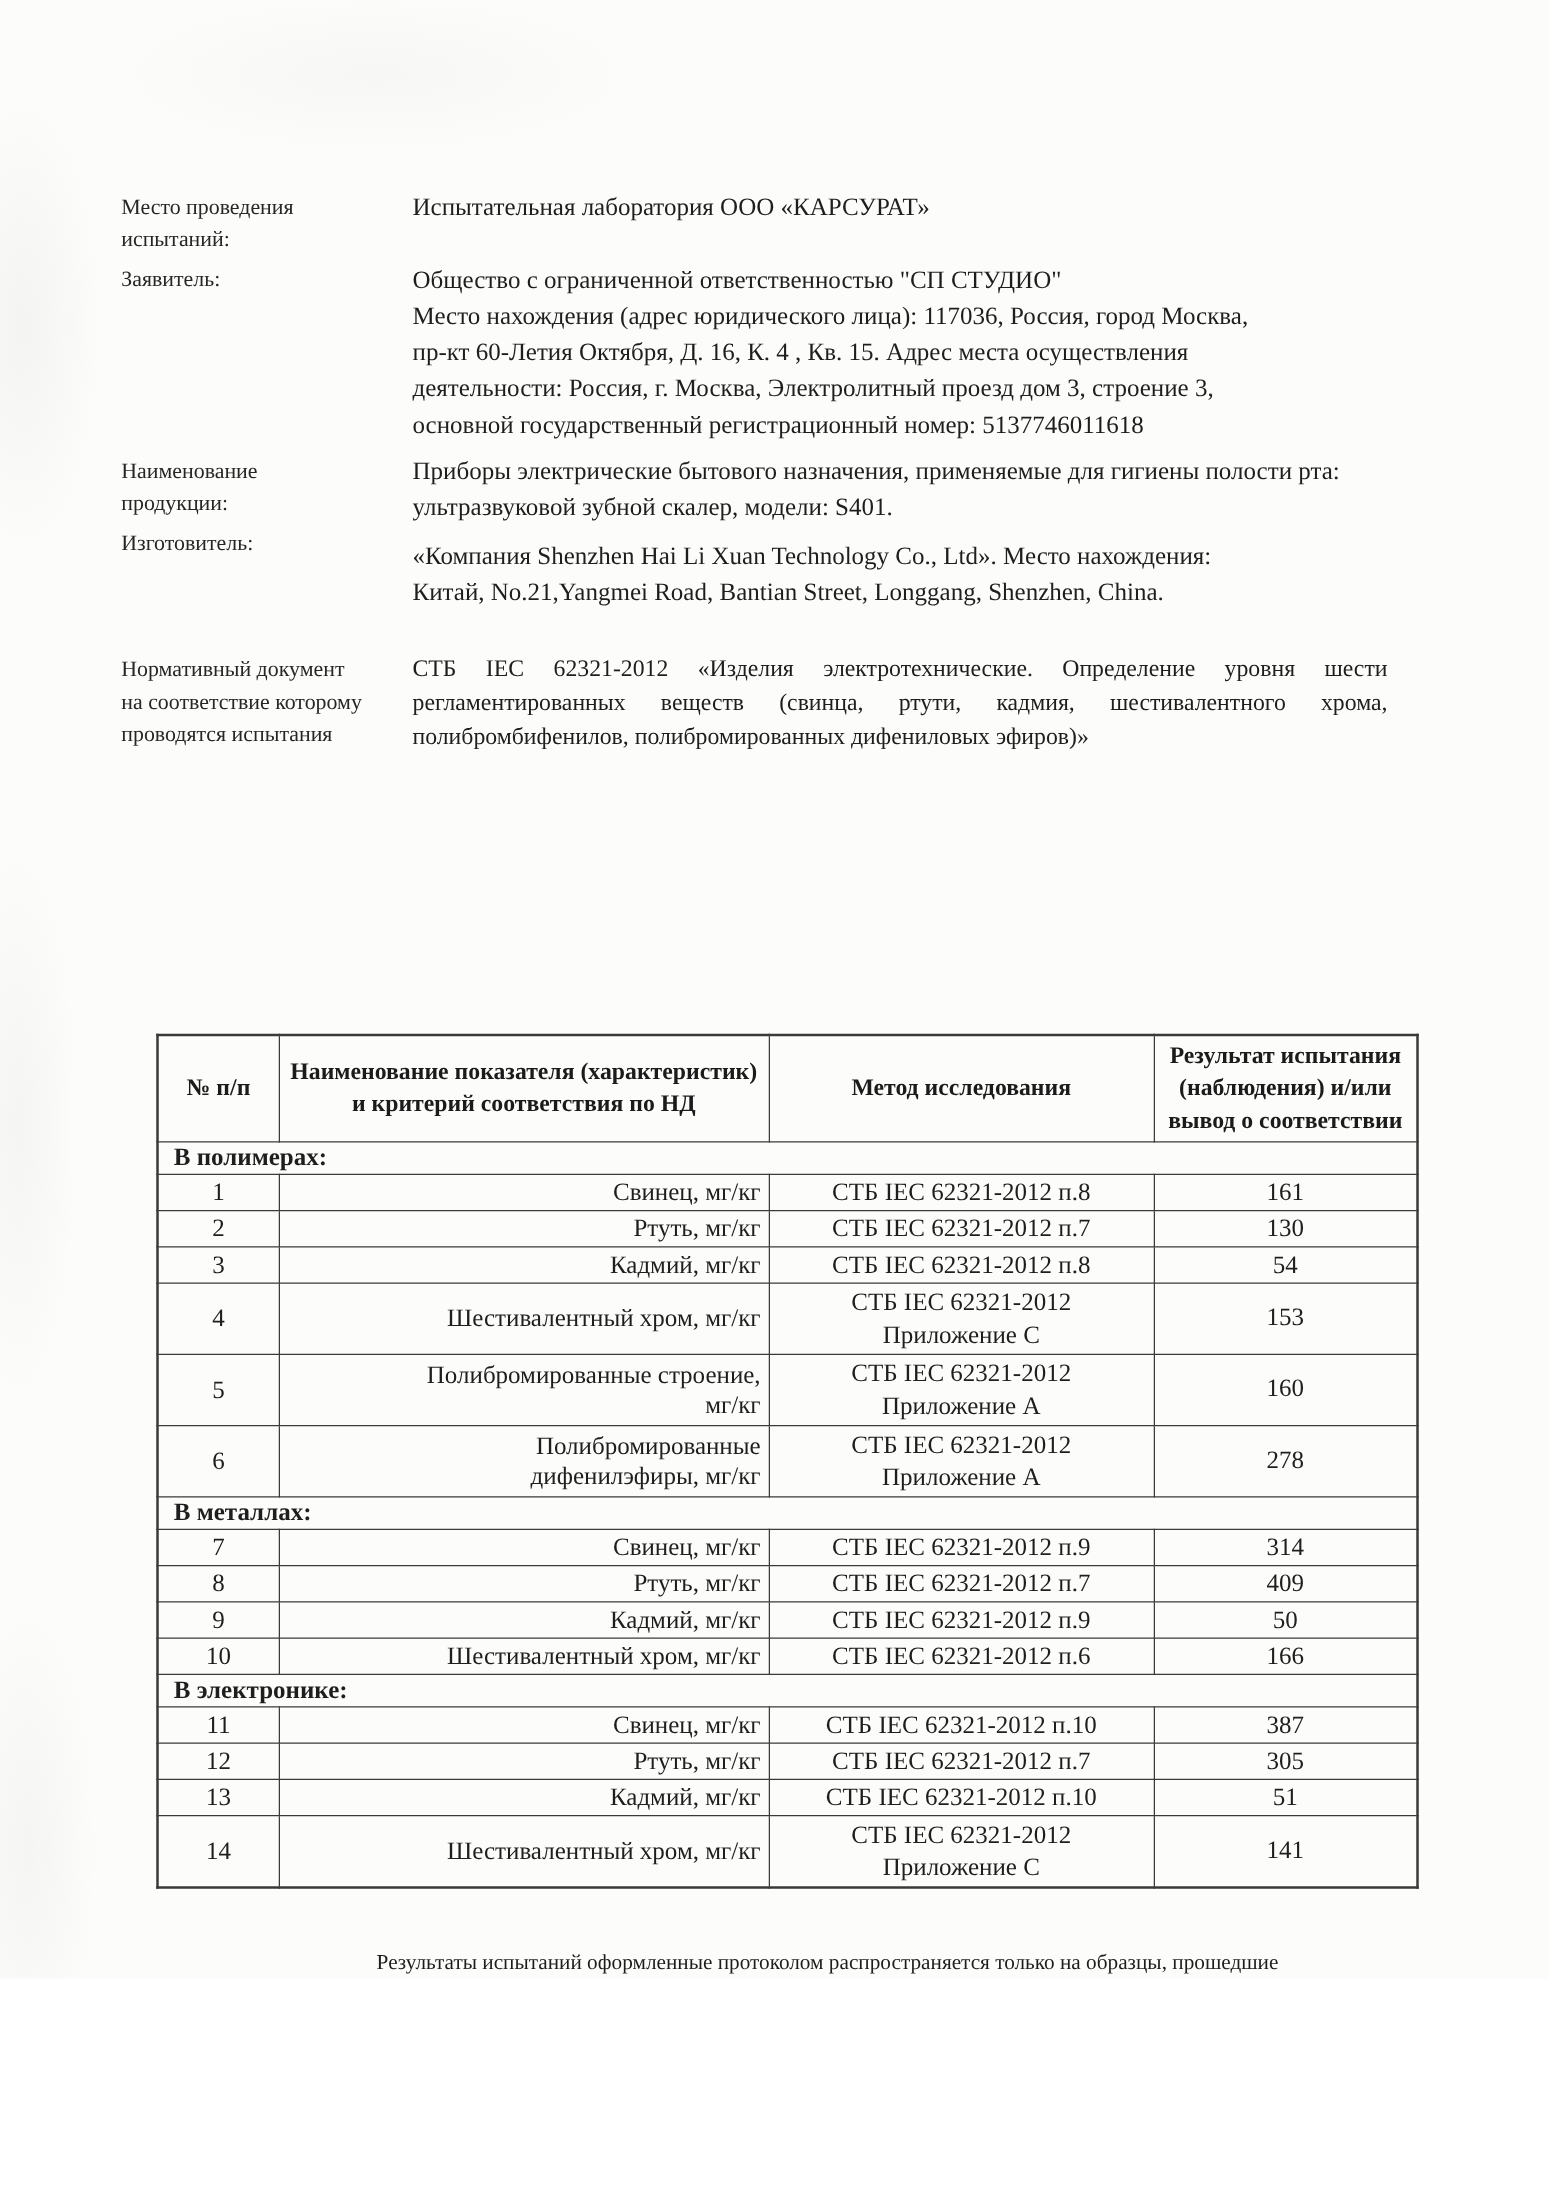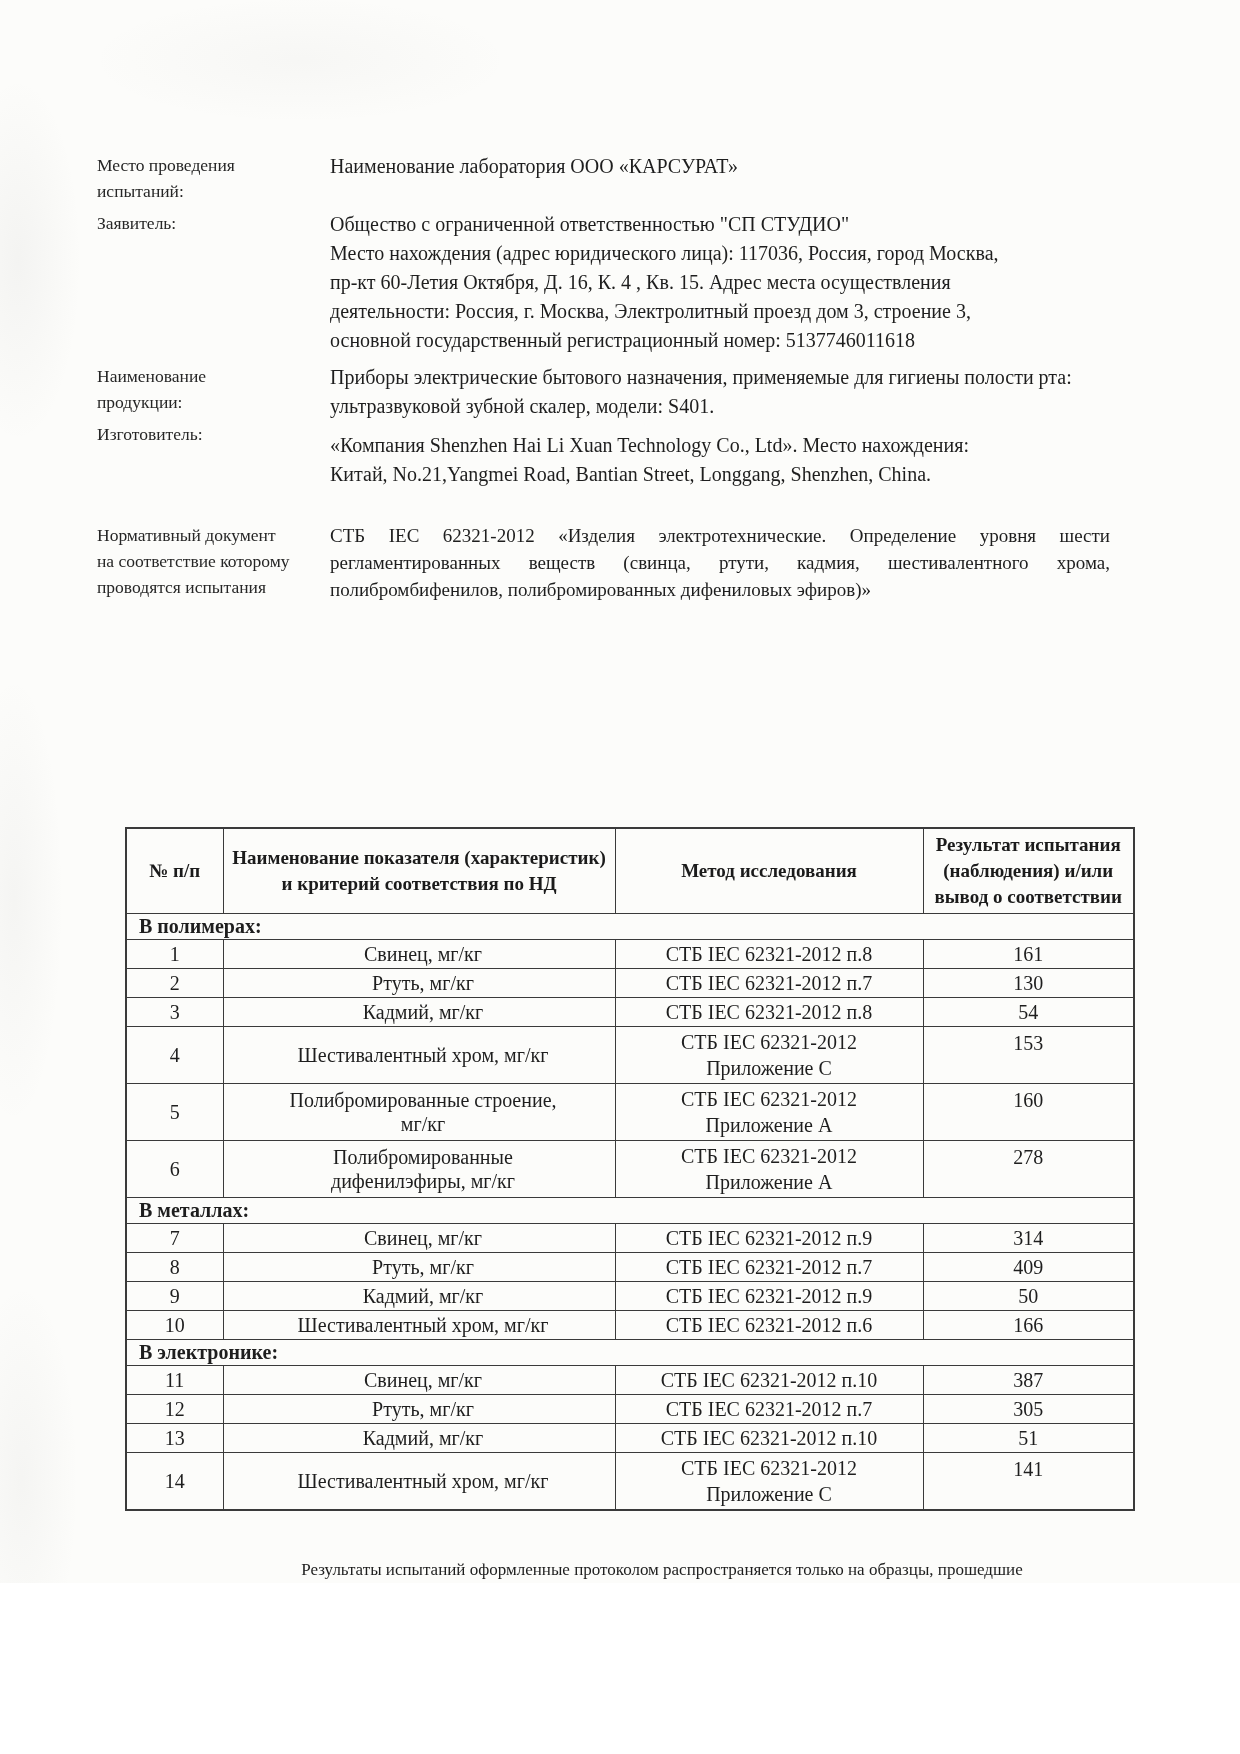--- a/index.html
+++ b/index.html
@@ -73,23 +73,23 @@
     color: #1b1b1b;
   }
   .results td {
     font-size: 20px;
     line-height: 24px;
     padding: 2px 6px;
     vertical-align: middle;
   }
   .results td.cell-num, .results td.cell-result { text-align: center; }
   .results td.cell-method { text-align: center; white-space: pre-line; }
-  .results td.cell-name { text-align: center; padding-left: 14px; white-space: pre-line; }
+  .results td.cell-name { text-align: right; padding-left: 14px; white-space: pre-line; }
   .results tr.multiline td.cell-method { line-height: 26px; }
-  .results tr.multiline td.cell-result { vertical-align: top; padding-top: 4px; }
+  .results tr.multiline td.cell-result { vertical-align: top; padding-top: 15px; }
   .results tr.section-row td {
     font-weight: bold;
     text-align: left;
     padding: 1px 12px;
     line-height: 23px;
     font-size: 20px;
   }
 
   
   .footer-note {
@@ -105,21 +105,21 @@
 </head>
 <body>
 
 <div class="page">
 
   <div class="fields" id="fields">
       <div class="field field-test-location">
         <div class="field-label">Место проведения
 испытаний:</div>
         <div class="field-value">
-          <p>Наименование лаборатория ООО «КАРСУРАТ»</p>
+          <p>Испытательная лаборатория ООО «КАРСУРАТ»</p>
         </div>
       </div>
       <div class="field field-applicant">
         <div class="field-label">Заявитель:</div>
         <div class="field-value">
           <p>Общество с ограниченной ответственностью "СП СТУДИО"</p>
           <p>Место нахождения (адрес юридического лица): 117036, Россия, город Москва, пр-кт 60-Летия Октября, Д. 16, К. 4 , Кв. 15. Адрес места осуществления деятельности: Россия, г. Москва, Электролитный проезд дом 3, строение 3, основной государственный регистрационный номер: 5137746011618</p>
         </div>
       </div>
       <div class="field field-product-name">

